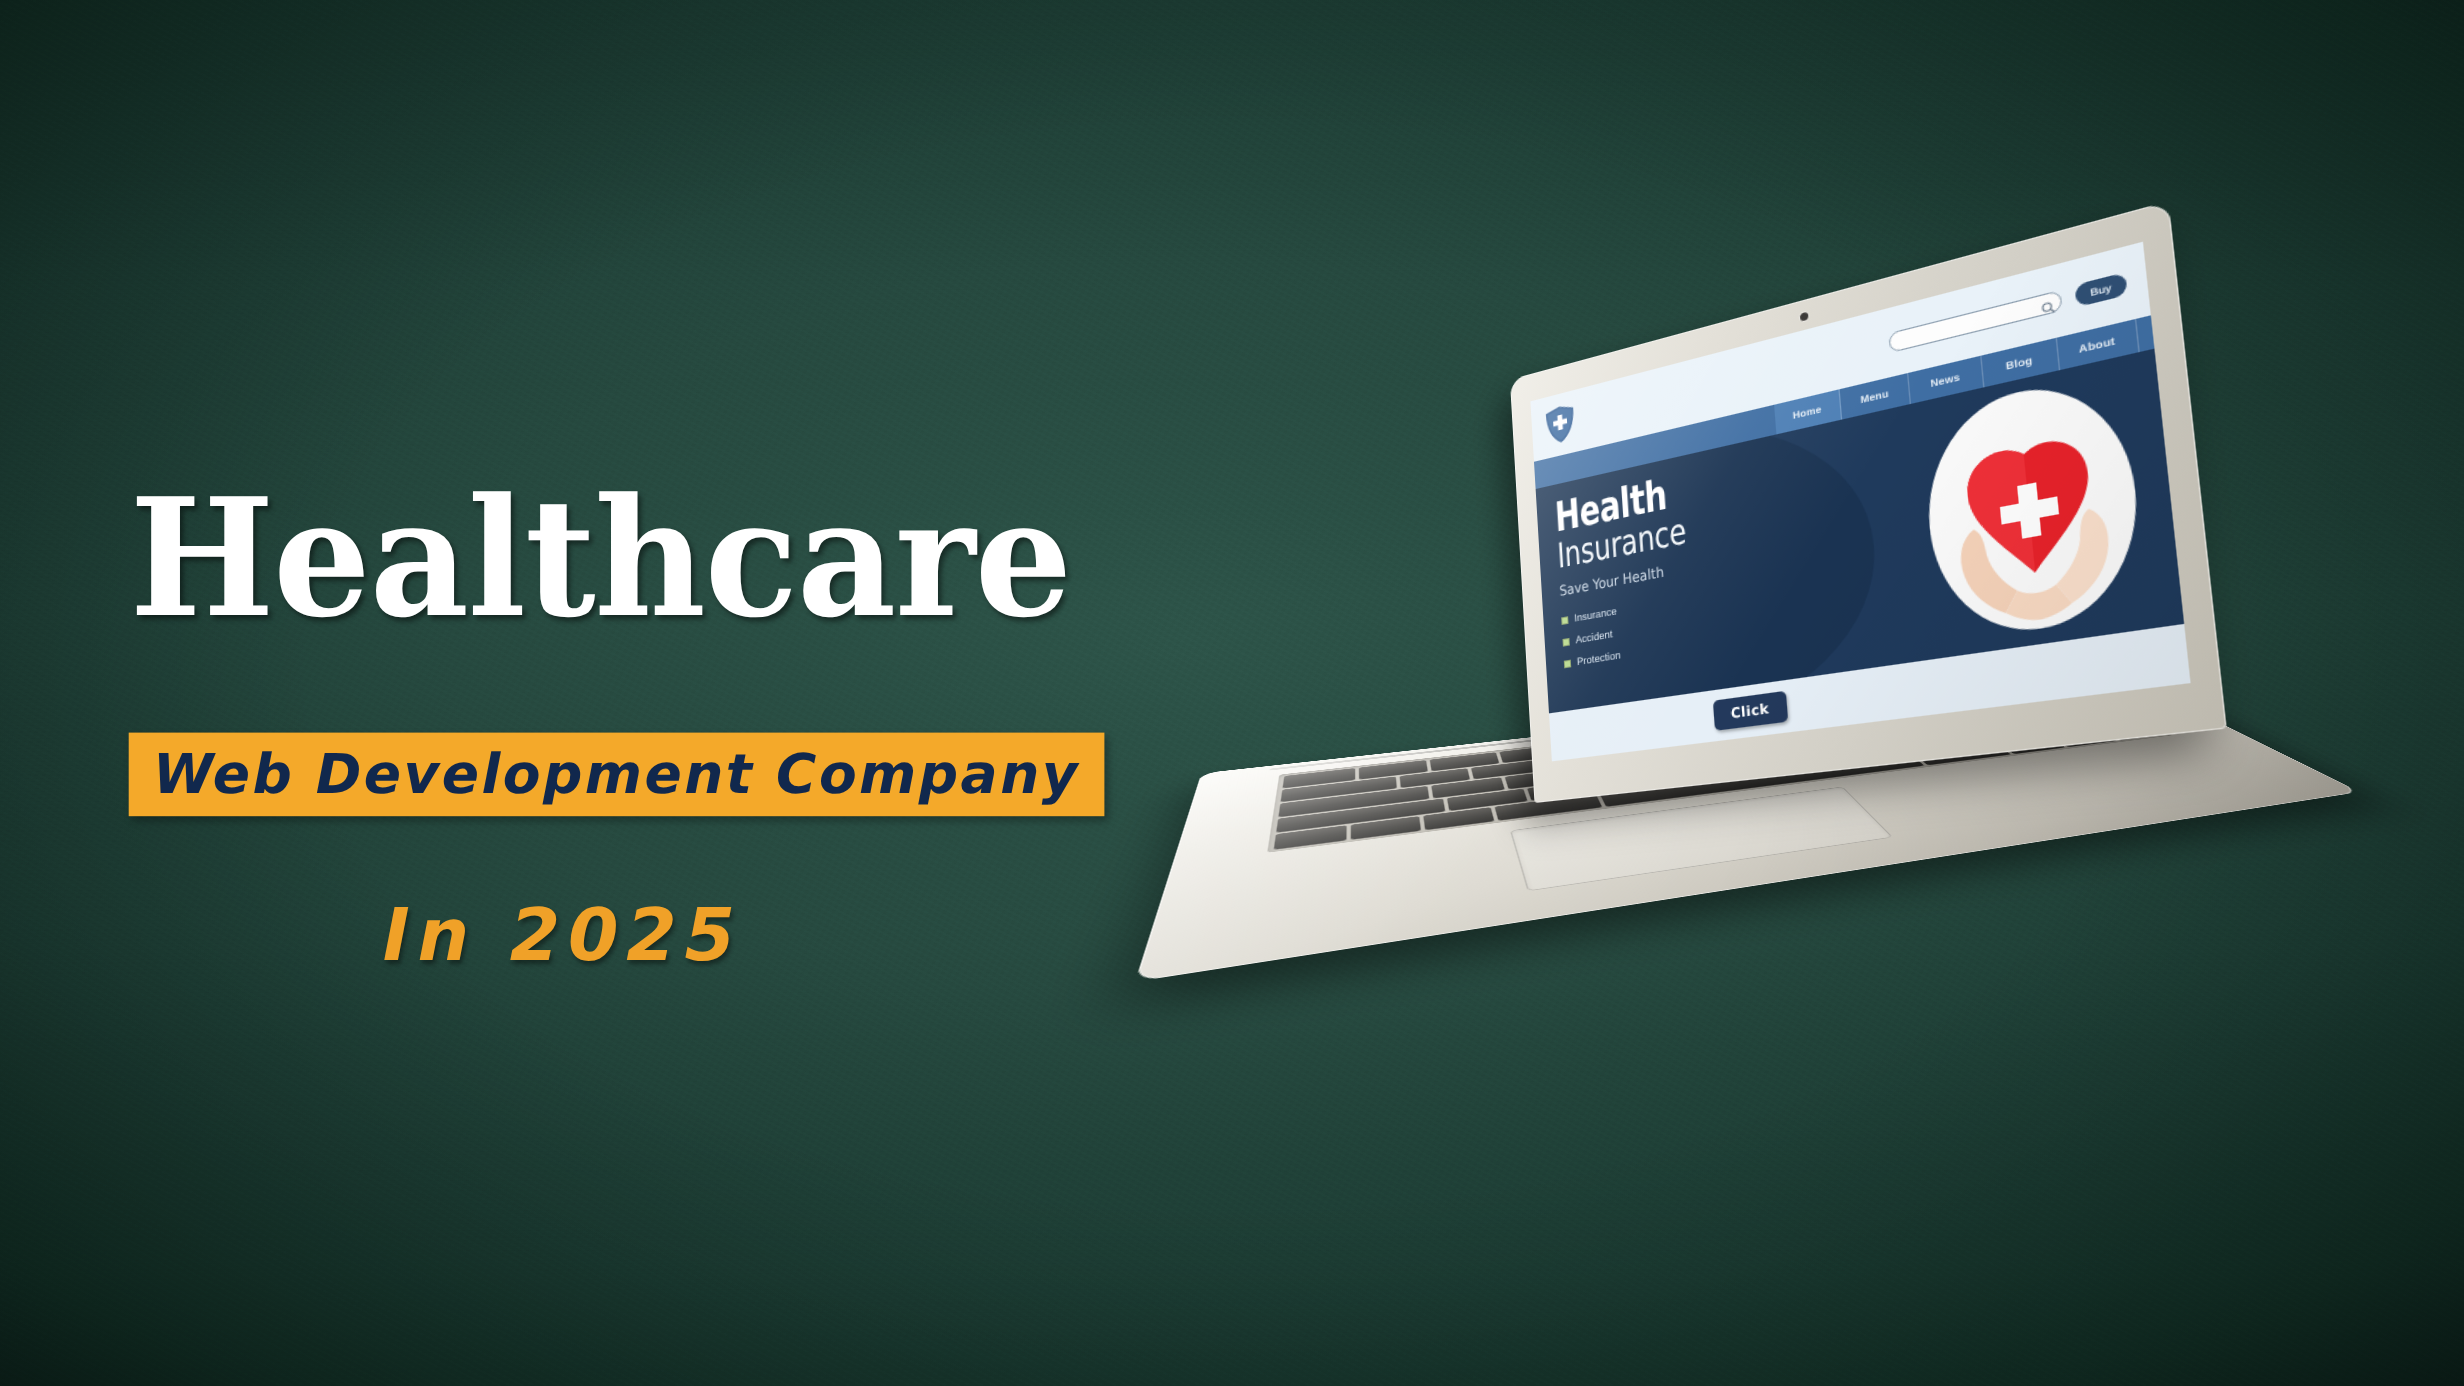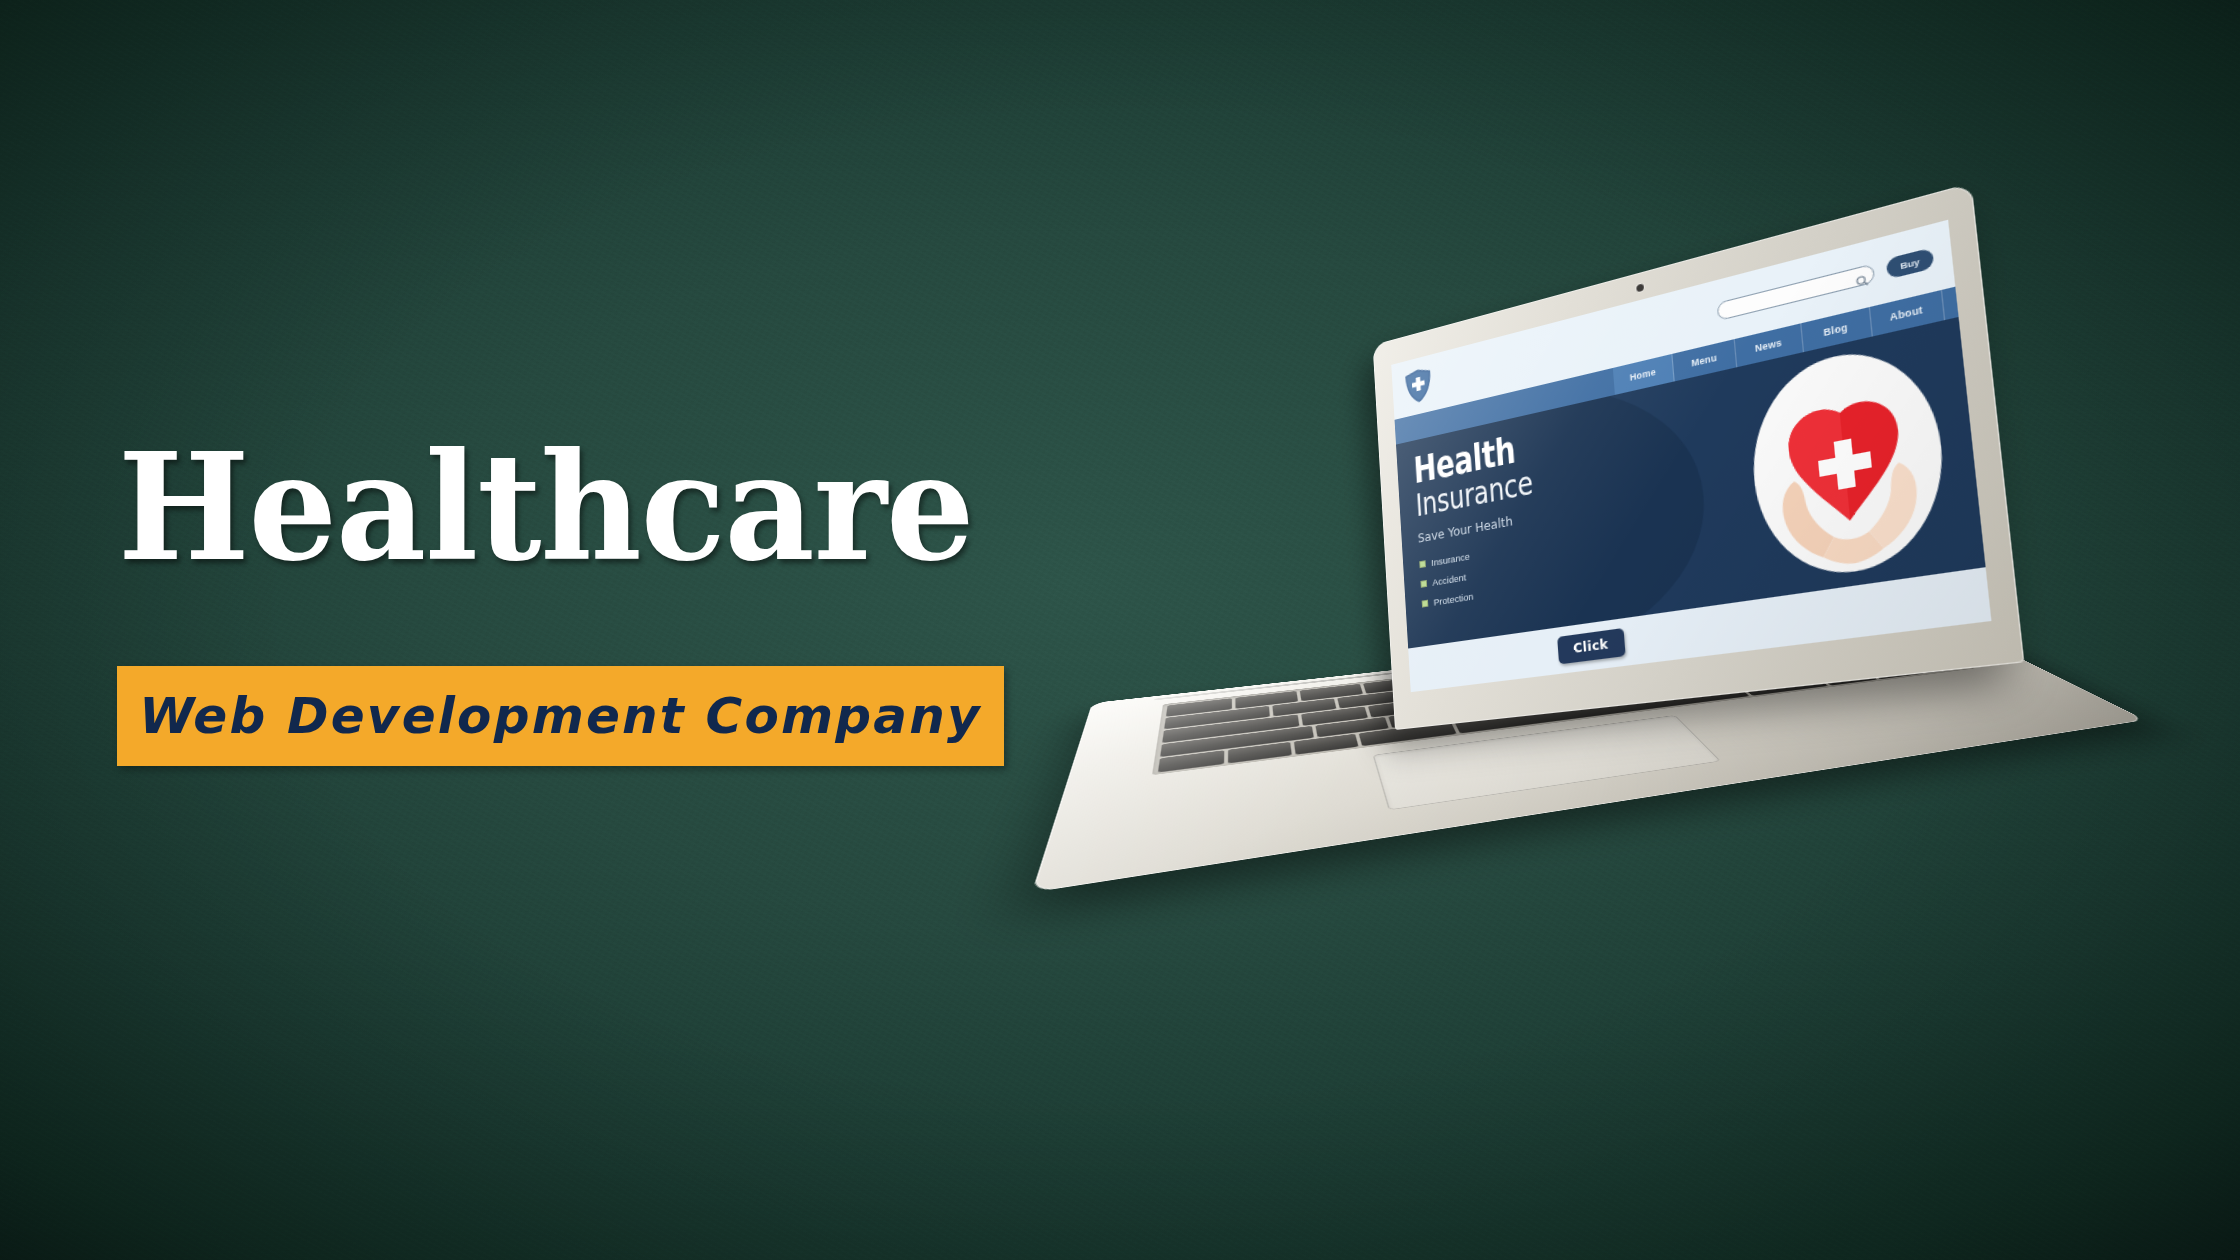--- a/index.html
+++ b/index.html
@@ -46,21 +46,21 @@
     letter-spacing:-1px;
     color:#ffffff;
     white-space:nowrap;
     text-shadow:3px 4px 5px rgba(0,0,0,.45);
     transform:scaleX(.94);
     transform-origin:left center;
   }
 
   #subtitle-band {
     position:absolute; left:117px; top:666px;
-    width:887px; height:100px;
+    width:887px; height:76px;
     background:#f4a92a;
     box-shadow:3px 4px 7px rgba(0,0,0,.30);
     display:flex; align-items:center; justify-content:center;
   }
   #subtitle-text {
     font-family:"DejaVu Sans", sans-serif;
     font-weight:bold;
     font-style:italic;
     font-size:50px;
     letter-spacing:2.2px;
@@ -317,20 +317,21 @@
   <div class="bg-vignette"></div>
 
   <div id="text-block">
 
     <div id="page-title">Healthcare</div>
 
     <div id="subtitle-band">
       <div id="subtitle-text">Web Development Company</div>
     </div>
 
+    <div id="tagline">In 2025</div>
   </div>
 
   <div id="laptop">
 
     <div class="ground-shadow"></div>
 
     <div class="base-wrap">
       <div class="base">
         <div class="hinge"></div>
         <div class="kb-area">

